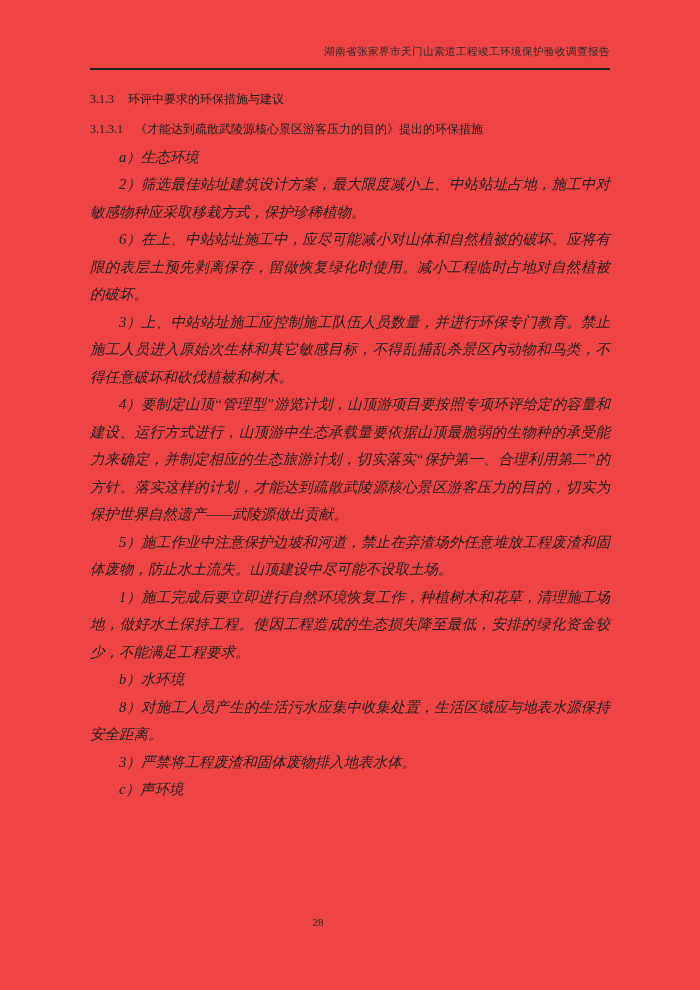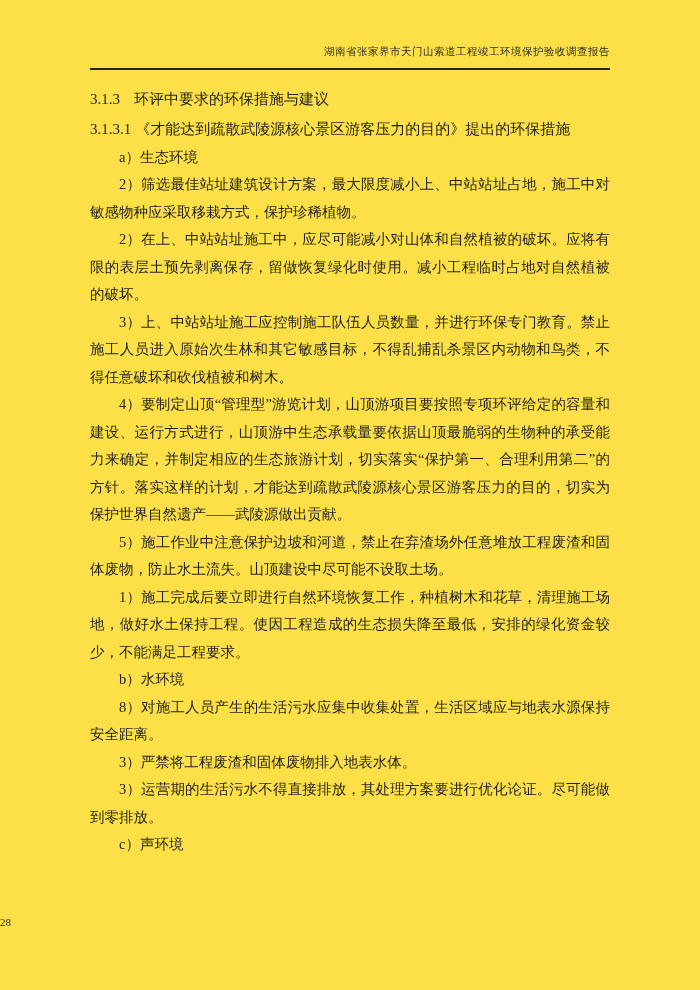--- a/index.html
+++ b/index.html
@@ -1,20 +1,20 @@
 <!DOCTYPE html>
 <html><head>
 <meta charset="utf-8">
 <style>
   html, body { margin: 0; padding: 0; background: #ffffff; }
   .page {
     position: relative;
     width: 700px;
     height: 990px;
-    background: #fde047;
+    background: #ef4444;
     font-family: "Liberation Serif", "DejaVu Serif", serif;
     color: #1f1f1f;
     overflow: hidden;
   }
   .running-header {
     position: absolute;
     top: 45px;
     left: 90px;
     width: 520px;
     text-align: right;
@@ -27,45 +27,47 @@
   }
   .content {
     position: absolute;
     top: 86px;
     left: 90px;
     width: 520px;
     font-size: 14.5px;
     line-height: 27.5px;
   }
   .content h1, .content h2 {
-    font-size: 15px;
+    font-size: 12px;
     font-weight: normal;
     margin: 0;
     line-height: 27.5px;
     white-space: nowrap;
   }
   .content h1 { margin-bottom: 2.5px; }
   .sec-num { margin-right: 14px; }
-  .subsec-num { margin-right: 4px; }
+  .subsec-num { margin-right: 12px; }
   .content p {
     margin: 0;
     text-indent: 2em;
+    font-style: italic;
   }
   .content p.body {
     text-align: justify;
     text-justify: inter-character;
   }
   .content p.list-heading {
     text-align: left;
   }
   .page-footer {
     position: absolute;
     top: 916px;
     left: 0;
     width: 636px;
+    text-align: center;
     font-size: 11px;
     color: #2a2a2a;
   }
 </style>
 </head>
 <body>
 
 <div class="page">
 
   <div class="running-header">
@@ -75,29 +77,28 @@
   <div class="content">
     <h1>
       <span class="sec-num">3.1.3</span><span>环评中要求的环保措施与建议</span>
     </h1>
     <h2>
       <span class="subsec-num">3.1.3.1</span><span>《才能达到疏散武陵源核心景区游客压力的目的》提出的环保措施</span>
     </h2>
     <div>
         <p class="list-heading">a）生态环境</p>
         <p class="body">2）筛选最佳站址建筑设计方案，最大限度减小上、中站站址占地，施工中对敏感物种应采取移栽方式，保护珍稀植物。</p>
-        <p class="body">2）在上、中站站址施工中，应尽可能减小对山体和自然植被的破坏。应将有限的表层土预先剥离保存，留做恢复绿化时使用。减小工程临时占地对自然植被的破坏。</p>
+        <p class="body">6）在上、中站站址施工中，应尽可能减小对山体和自然植被的破坏。应将有限的表层土预先剥离保存，留做恢复绿化时使用。减小工程临时占地对自然植被的破坏。</p>
         <p class="body">3）上、中站站址施工应控制施工队伍人员数量，并进行环保专门教育。禁止施工人员进入原始次生林和其它敏感目标，不得乱捕乱杀景区内动物和鸟类，不得任意破坏和砍伐植被和树木。</p>
         <p class="body">4）要制定山顶“管理型”游览计划，山顶游项目要按照专项环评给定的容量和建设、运行方式进行，山顶游中生态承载量要依据山顶最脆弱的生物种的承受能力来确定，并制定相应的生态旅游计划，切实落实“保护第一、合理利用第二”的方针。落实这样的计划，才能达到疏散武陵源核心景区游客压力的目的，切实为保护世界自然遗产——武陵源做出贡献。</p>
         <p class="body">5）施工作业中注意保护边坡和河道，禁止在弃渣场外任意堆放工程废渣和固体废物，防止水土流失。山顶建设中尽可能不设取土场。</p>
         <p class="body">1）施工完成后要立即进行自然环境恢复工作，种植树木和花草，清理施工场地，做好水土保持工程。使因工程造成的生态损失降至最低，安排的绿化资金较少，不能满足工程要求。</p>
         <p class="list-heading">b）水环境</p>
         <p class="body">8）对施工人员产生的生活污水应集中收集处置，生活区域应与地表水源保持安全距离。</p>
         <p class="body">3）严禁将工程废渣和固体废物排入地表水体。</p>
-        <p class="body">3）运营期的生活污水不得直接排放，其处理方案要进行优化论证。尽可能做到零排放。</p>
         <p class="list-heading">c）声环境</p>
       </div>
   </div>
 
   <div class="page-footer">
     <span>28</span>
   </div>
 
 </div>
 

